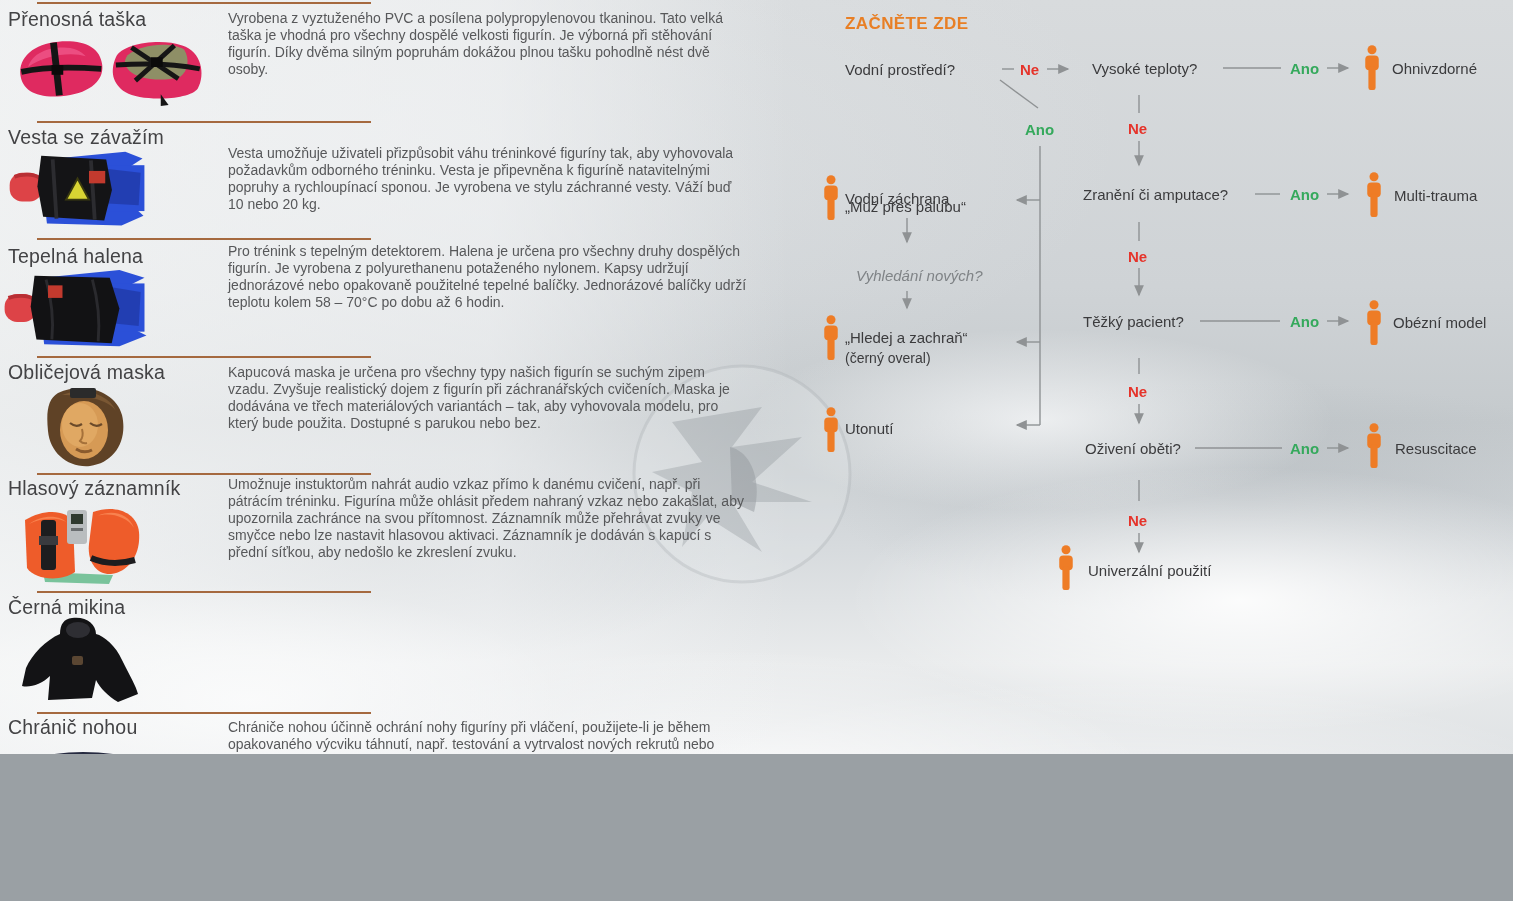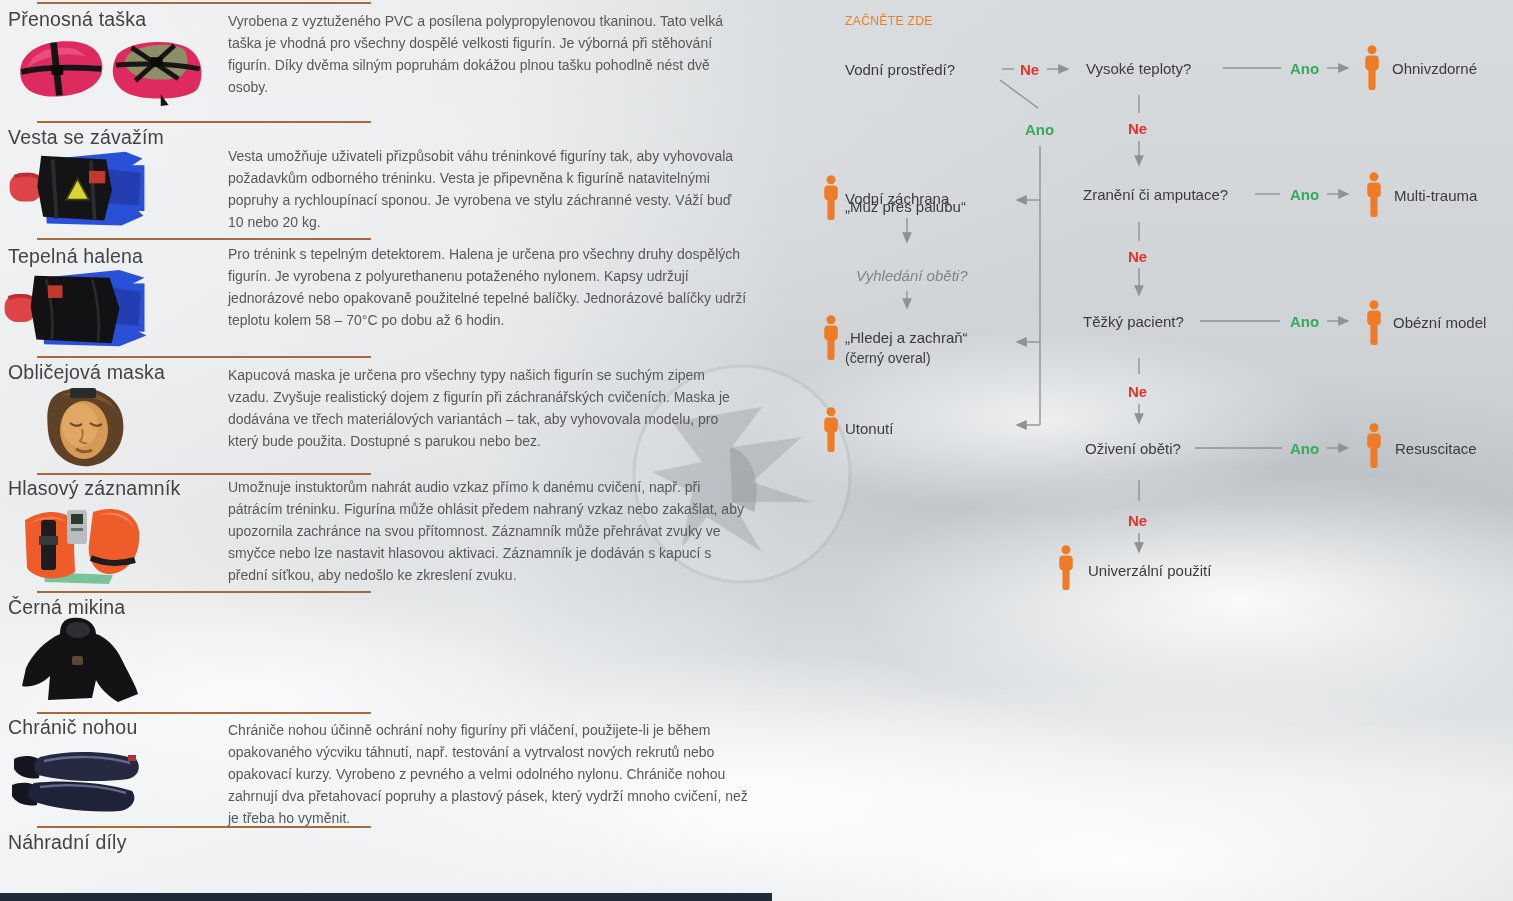--- a/index.html
+++ b/index.html
@@ -1,37 +1,37 @@
 <!DOCTYPE html>
 <html><head>
 <meta charset="utf-8">
 <style>
   html,body{margin:0;padding:0;background:#9aa0a4;}
   .stage{
-    position:relative;width:1513px;height:901px;overflow:hidden;
+    position:relative;width:1513px;height:754px;overflow:hidden;
     font-family:"Liberation Sans","DejaVu Sans",sans-serif;
     background:
       radial-gradient(ellipse 430px 160px at 250px 700px, rgba(255,255,255,.95), rgba(255,255,255,0) 72%),
       radial-gradient(ellipse 620px 210px at 720px 800px, rgba(255,255,255,.95), rgba(255,255,255,0) 72%),
       radial-gradient(ellipse 560px 190px at 1240px 600px, rgba(255,255,255,.9), rgba(255,255,255,0) 70%),
       radial-gradient(ellipse 760px 250px at 1120px 860px, rgba(255,255,255,.92), rgba(255,255,255,0) 72%),
       radial-gradient(ellipse 420px 130px at 1040px 420px, rgba(250,251,252,.75), rgba(250,251,252,0) 70%),
       radial-gradient(ellipse 500px 150px at 380px 560px, rgba(160,168,173,.35), rgba(160,168,173,0) 70%),
       radial-gradient(ellipse 600px 170px at 1250px 500px, rgba(150,158,164,.30), rgba(150,158,164,0) 70%),
       radial-gradient(ellipse 900px 380px at 420px 140px, rgba(226,229,231,.7), rgba(226,229,231,0) 78%),
       linear-gradient(180deg,#d8dbdd 0%,#cfd3d6 38%,#c5cacd 56%,#d6dadd 72%,#e9ebec 88%,#e0e3e5 100%);
   }
   .left-wash{position:absolute;left:0;top:0;width:790px;height:901px;
     background:linear-gradient(90deg, rgba(249,250,250,.72) 0%, rgba(246,247,248,.6) 62%, rgba(246,247,248,0) 100%);}
   .divider{position:absolute;left:37px;width:334px;height:2px;background:#a5693f;}
   .sec-title{position:absolute;left:8px;font-size:19.5px;color:#434345;letter-spacing:.2px;white-space:nowrap;}
-  .sec-para{position:absolute;left:228px;width:520px;font-size:14px;line-height:22px;color:#57585a;text-align:left;}
+  .sec-para{position:absolute;left:228px;width:520px;font-size:14px;line-height:17px;color:#57585a;text-align:left;}
   .flow{position:absolute;left:810px;top:0;width:703px;height:650px;}
   .flow .lbl{position:absolute;font-size:15px;color:#3b3b3d;white-space:nowrap;}
-  .flow .start{font-weight:normal;font-size:12px;letter-spacing:.4px;}
+  .flow .start{font-weight:bold;font-size:17px;letter-spacing:.4px;}
   .flow .yes{font-weight:bold;}
   .flow .no{font-weight:bold;}
   .flow .question{}
   .flow .italicq{font-style:italic;color:#7f8386;}
   .flow .small{font-size:14px;}
   .person{position:absolute;width:18px;height:47px;}
   .bottom-bar{position:absolute;left:0;top:893px;width:772px;height:8px;background:#1f2b37;}
   .watermark{position:absolute;left:612px;top:352px;width:260px;height:250px;opacity:.5;}
   .prod-img{position:absolute;}
 </style>
@@ -245,34 +245,34 @@
           <circle cx="10" cy="5.2" r="5"></circle>
           <rect x="2.5" y="11.5" width="15" height="16.5" rx="4.5"></rect>
           <rect x="6" y="24" width="8" height="26" rx="2.5"></rect>
         </g>
       </svg>
 
     <div class="lbl start" style="left:35px;top:14px;color:#e87f25">ZAČNĚTE ZDE</div>
 
     <div class="lbl question" style="left:35px;top:61px">Vodní prostředí?</div>
     <div class="lbl no" style="left:210px;top:61px;color:#e5332a">Ne</div>
-    <div class="lbl question" style="left:276px;top:60px">Vysoké teploty?</div>
+    <div class="lbl question" style="left:282px;top:60px">Vysoké teploty?</div>
     <div class="lbl yes" style="left:480px;top:60px;color:#35a95c">Ano</div>
     <div class="lbl" style="left:582px;top:60px">Ohnivzdorné</div>
 
     <div class="lbl yes" style="left:215px;top:121px;color:#35a95c">Ano</div>
     <div class="lbl no" style="left:318px;top:120px;color:#e5332a">Ne</div>
 
     <div class="lbl" style="left:35px;top:190px">Vodní záchrana</div>
     <div class="lbl" style="left:35px;top:198px">„Muž přes palubu“</div>
     <div class="lbl question" style="left:273px;top:186px">Zranění či amputace?</div>
     <div class="lbl yes" style="left:480px;top:186px;color:#35a95c">Ano</div>
     <div class="lbl" style="left:584px;top:187px">Multi-trauma</div>
 
-    <div class="lbl italicq" style="left:46px;top:267px">Vyhledání oběti?</div>
+    <div class="lbl italicq" style="left:46px;top:267px">Vyhledání nových?</div>
     <div class="lbl no" style="left:318px;top:248px;color:#e5332a">Ne</div>
 
     <div class="lbl" style="left:35px;top:329px">„Hledej a zachraň“</div>
     <div class="lbl small" style="left:35px;top:350px">(černý overal)</div>
     <div class="lbl question" style="left:273px;top:313px">Těžký pacient?</div>
     <div class="lbl yes" style="left:480px;top:313px;color:#35a95c">Ano</div>
     <div class="lbl" style="left:583px;top:314px">Obézní model</div>
 
     <div class="lbl" style="left:35px;top:420px">Utonutí</div>
     <div class="lbl no" style="left:318px;top:383px;color:#e5332a">Ne</div>

